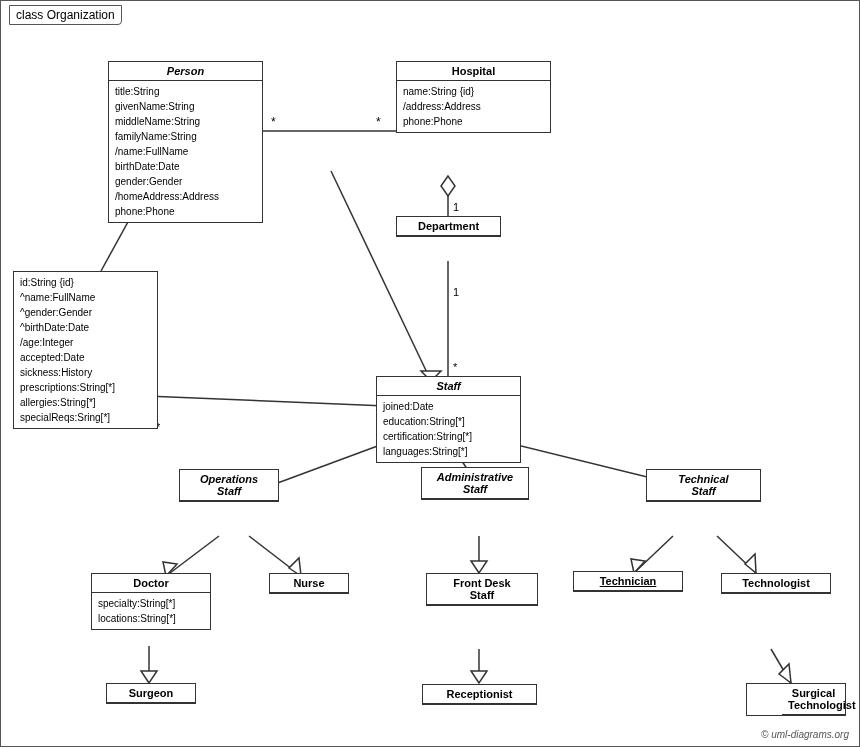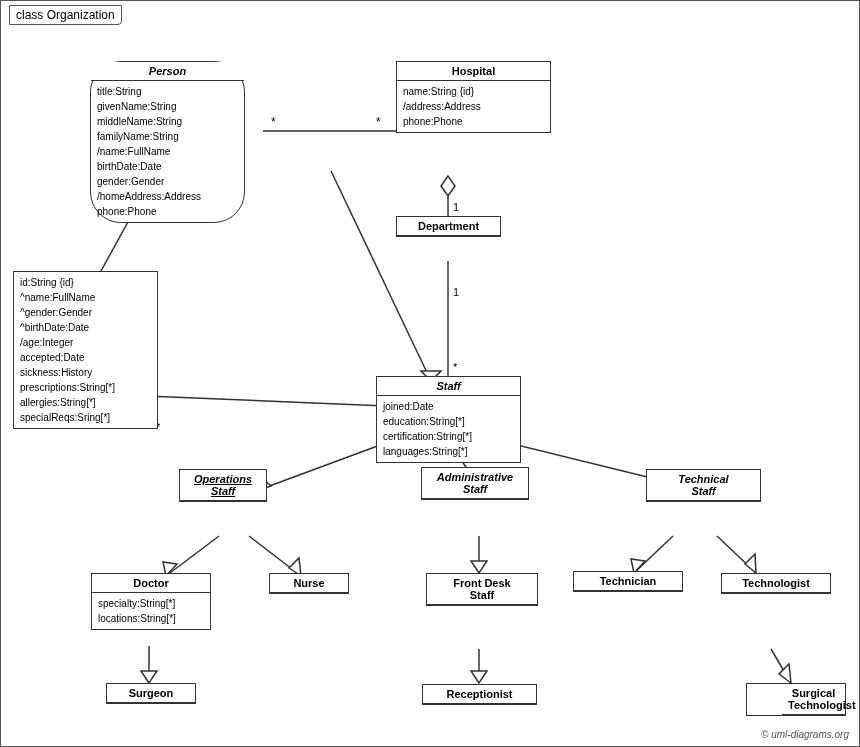--- a/index.html
+++ b/index.html
@@ -136,21 +136,21 @@
     <line x1="148" y1="645" x2="148" y2="682" stroke="#333" stroke-width="1.5"></line>
     <polygon points="148,682 140,670 156,670" fill="#fff" stroke="#333" stroke-width="1.5"></polygon>
 
     <line x1="478" y1="648" x2="478" y2="682" stroke="#333" stroke-width="1.5"></line>
     <polygon points="478,682 470,670 486,670" fill="#fff" stroke="#333" stroke-width="1.5"></polygon>
 
     <line x1="770" y1="648" x2="790" y2="682" stroke="#333" stroke-width="1.5"></line>
     <polygon points="790,682 778,673 788,663" fill="#fff" stroke="#333" stroke-width="1.5"></polygon>
   </svg>
 
-  <div class="uml-box" style="left:89px; top:60px; width:155px;border-radius:31px;">
+  <div class="uml-box" style="left:107px; top:60px; width:155px;">
     <div class="box-title">Person</div>
     <div class="box-attrs">
       <div class="attr-row">
           <span class="attr-name">title:</span>
           <span class="attr-type">String</span>
         </div>
       <div class="attr-row">
           <span class="attr-name">givenName:</span>
           <span class="attr-type">String</span>
         </div>
@@ -267,21 +267,21 @@
           <span class="attr-name">certification:</span>
           <span class="attr-type">String[*]</span>
         </div>
       <div class="attr-row">
           <span class="attr-name">languages:</span>
           <span class="attr-type">String[*]</span>
         </div>
     </div>
   </div>
 
-  <div class="uml-box" style="left:178px; top:468px; width:88px;text-decoration:underline;">
+  <div class="uml-box" style="left:178px; top:468px; width:100px;">
     <div class="box-title" style="white-space:pre-line;">Operations
 Staff</div>
   </div>
 
   <div class="uml-box" style="left:420px; top:466px; width:108px;">
     <div class="box-title" style="white-space:pre-line;">Administrative
 Staff</div>
   </div>
 
   <div class="uml-box" style="left:645px; top:468px; width:115px;">
@@ -305,21 +305,21 @@
 
   <div class="uml-box" style="left:268px; top:572px; width:80px;">
     <div class="box-title non-italic">Nurse</div>
   </div>
 
   <div class="uml-box" style="left:425px; top:572px; width:112px;">
     <div class="box-title non-italic" style="white-space:pre-line;">Front Desk
 Staff</div>
   </div>
 
-  <div class="uml-box" style="left:572px; top:570px; width:110px;">
+  <div class="uml-box" style="left:572px; top:570px; width:110px;text-decoration:underline;">
     <div class="box-title non-italic">Technician</div>
   </div>
 
   <div class="uml-box" style="left:720px; top:572px; width:110px;">
     <div class="box-title non-italic">Technologist</div>
   </div>
 
   <div class="uml-box" style="left:105px; top:682px; width:90px;">
     <div class="box-title non-italic">Surgeon</div>
   </div>

